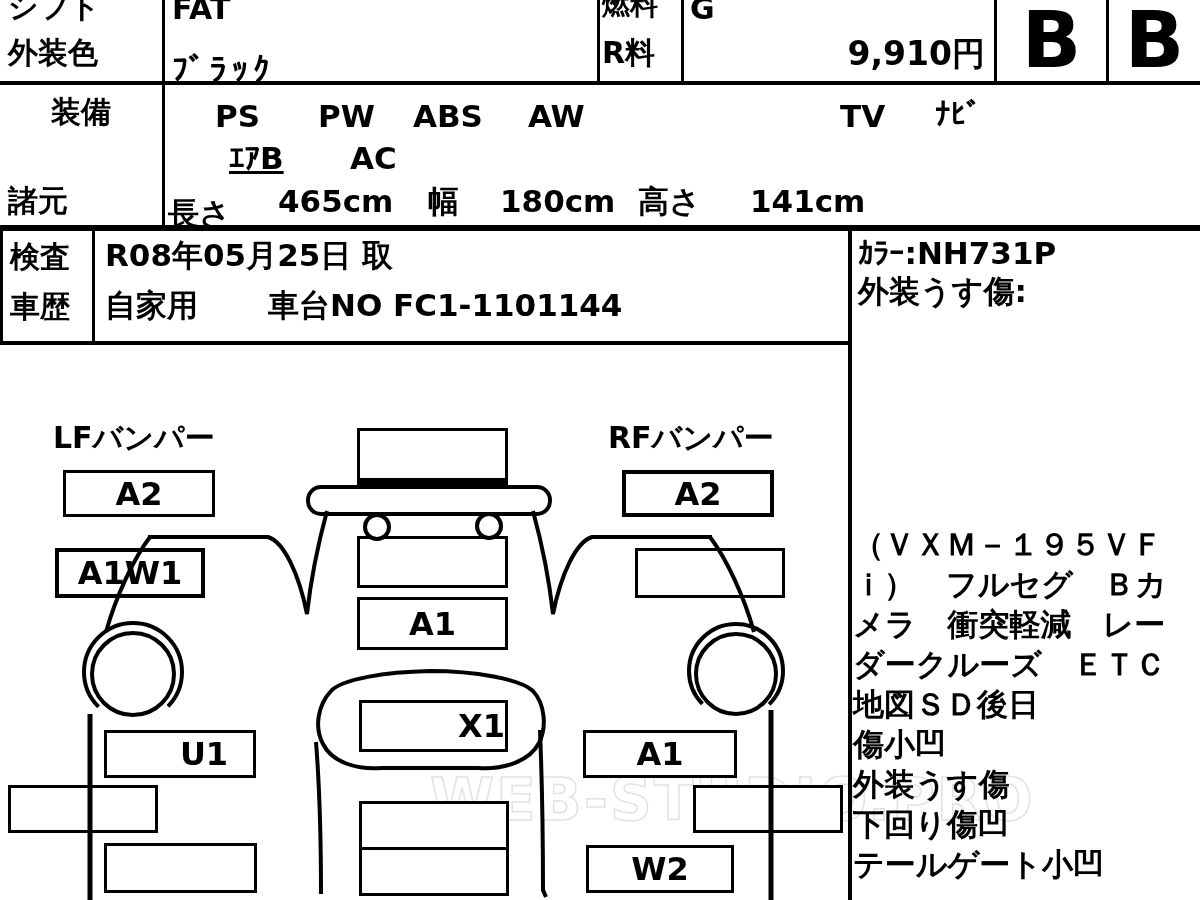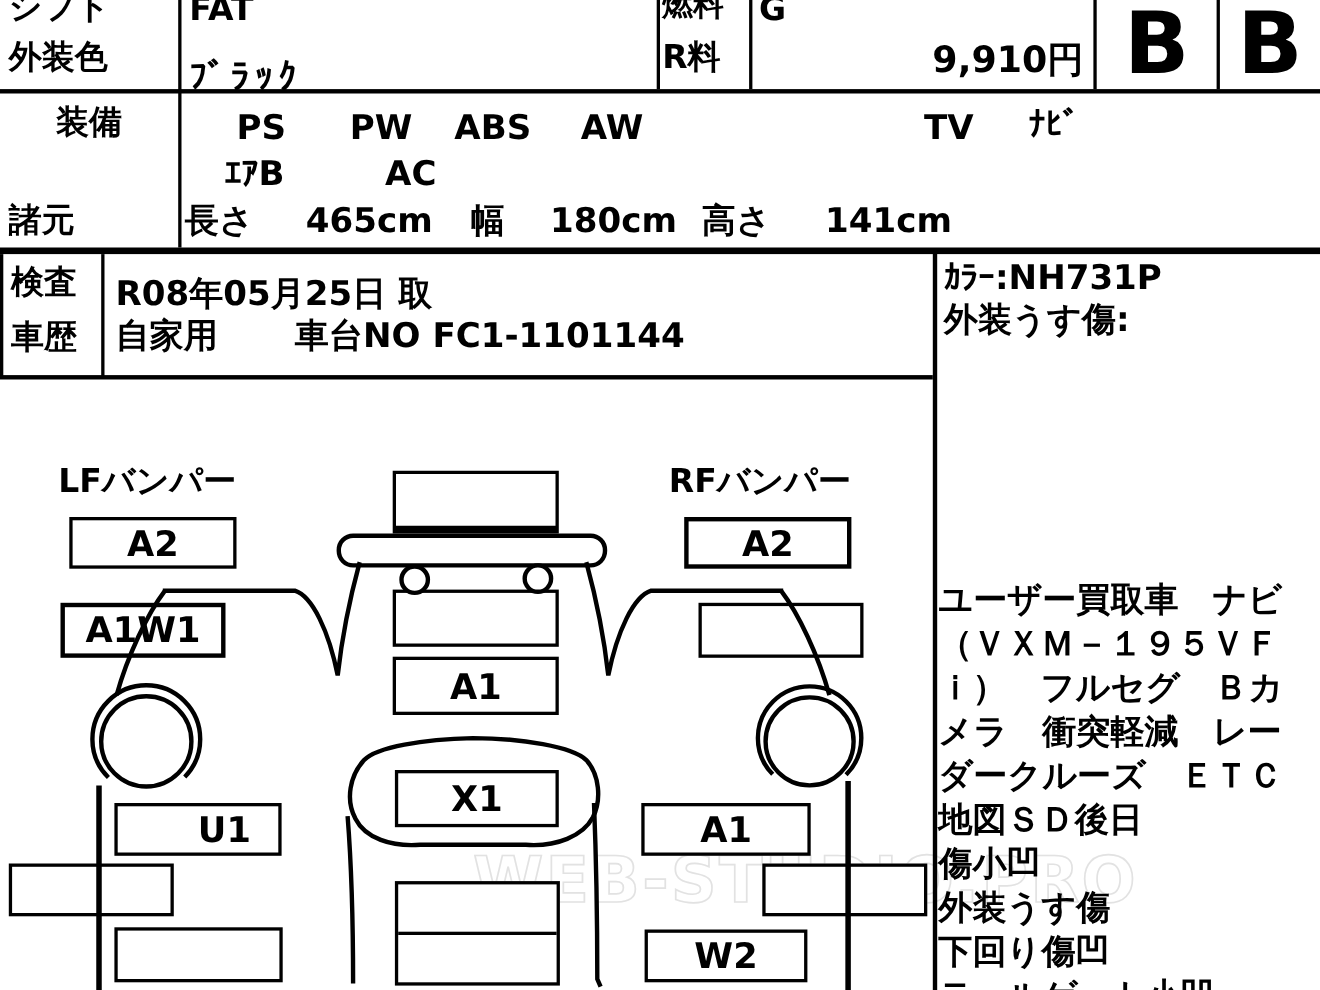--- a/index.html
+++ b/index.html
@@ -59,33 +59,33 @@
   <div class="grade" style="left:997px;width:109px;">B</div>
   <div class="grade" style="left:1109px;width:91px;">B</div>
 
   <div class="txt fs30" style="left:20px;top:95px;margin-left:31px;">装備</div>
   <div class="txt fs31" style="left:215px;top:99px;">PS</div>
   <div class="txt fs31" style="left:318px;top:99px;">PW</div>
   <div class="txt fs31" style="left:413px;top:99px;">ABS</div>
   <div class="txt fs31" style="left:528px;top:99px;">AW</div>
   <div class="txt fs31" style="left:840px;top:99px;">TV</div>
   <div class="txt fs31" style="left:935px;top:97px;">ﾅﾋﾞ</div>
-  <div class="txt fs31" style="left:204px;top:141px;">ｴｱB</div>
+  <div class="txt fs31" style="left:229px;top:141px;text-decoration:underline;">ｴｱB</div>
   <div class="txt fs31" style="left:350px;top:141px;">AC</div>
 
   <div class="txt fs30" style="left:8px;top:184px;">諸元</div>
-  <div class="txt fs31" style="left:168px;top:184px;">長さ</div>
+  <div class="txt fs31" style="left:168px;top:196px;">長さ</div>
   <div class="txt fs31" style="left:278px;top:184px;">465cm</div>
   <div class="txt fs31" style="left:428px;top:184px;">幅</div>
   <div class="txt fs31" style="left:500px;top:184px;">180cm</div>
   <div class="txt fs31" style="left:638px;top:184px;">高さ</div>
   <div class="txt fs31" style="left:750px;top:184px;">141cm</div>
 
   <div class="txt fs30" style="left:10px;top:240px;">検査</div>
-  <div class="txt fs31" style="left:105px;top:238px;margin-top:12px;">R08年05月25日 取</div>
+  <div class="txt fs31" style="left:105px;top:238px;">R08年05月25日 取</div>
   <div class="txt fs30" style="left:10px;top:290px;text-align:right;">車歴</div>
   <div class="txt fs31" style="left:105px;top:288px;">自家用</div>
   <div class="txt fs31" style="left:268px;top:288px;">車台NO FC1-1101144</div>
   <div class="txt fs31" style="left:858px;top:236px;">ｶﾗｰ:NH731P</div>
   <div class="txt fs31" style="left:858px;top:274px;">外装うす傷:</div>
 
   <div class="txt fs30 z10" style="left:53px;top:421px;">LFバンパー</div>
   <div class="txt fs30 z10" style="left:608px;top:421px;">RFバンパー</div>
 
   <div class="box z10" style="left:63px;top:470px;width:152px;height:47px;">
@@ -98,21 +98,21 @@
     <span>U1</span>
     </div>
   <div class="box z10" style="left:8px;top:785px;width:150px;height:48px;"></div>
   <div class="box z10" style="left:104px;top:843px;width:153px;height:50px;"></div>
 
   <div class="box z10" style="left:357px;top:428px;width:151px;height:57px;border-bottom-width:7px;"></div>
   <div class="box z10" style="left:357px;top:536px;width:151px;height:52px;"></div>
   <div class="box z10" style="left:357px;top:597px;width:151px;height:53px;">
     <span>A1</span>
     </div>
-  <div class="box z10" style="left:359px;top:700px;width:149px;height:52px;">
+  <div class="box z10" style="left:359px;top:700px;width:149px;height:52px;justify-content:flex-end;">
     <span>X1</span>
     </div>
   <div class="box z10" style="left:359px;top:801px;width:150px;height:95px;">
     <div class="ln" style="left:0;top:43px;width:144px;height:3px;"></div>
     </div>
 
   <div class="box b4 z10" style="left:622px;top:470px;width:152px;height:47px;">
     <span>A2</span>
     </div>
   <div class="box z10" style="left:635px;top:548px;width:150px;height:50px;"></div>
@@ -148,21 +148,20 @@
       <path d="M 771,710 L 771,900" stroke-width="5"></path>
 
       <path d="M 430,671 C 385,672 342,679 331,691 C 318,705 314,727 323,744 C 332,762 356,770 382,768 L 478,768 C 506,770 530,760 539,743 C 547,727 545,704 533,691 C 521,679 474,671 430,671 Z"></path>
 
       <path d="M 316,742 C 319,780 321,840 321,894"></path>
       <path d="M 540,730 C 542,780 543,840 543,890 L 546,897"></path>
     </g>
   </svg>
 
   <div class="abs z20" style="left:853px;top:524px;width:345px;">
-    <div class="note-line">ユーザー買取車　ナビ</div>
     <div class="note-line">（ＶＸＭ－１９５ＶＦ</div>
     <div class="note-line">ｉ）　フルセグ　Ｂカ</div>
     <div class="note-line">メラ　衝突軽減　レー</div>
     <div class="note-line">ダークルーズ　ＥＴＣ</div>
     <div class="note-line">地図ＳＤ後日</div>
     <div class="note-line">傷小凹</div>
     <div class="note-line">外装うす傷</div>
     <div class="note-line">下回り傷凹</div>
     <div class="note-line">テールゲート小凹</div>
   </div>

